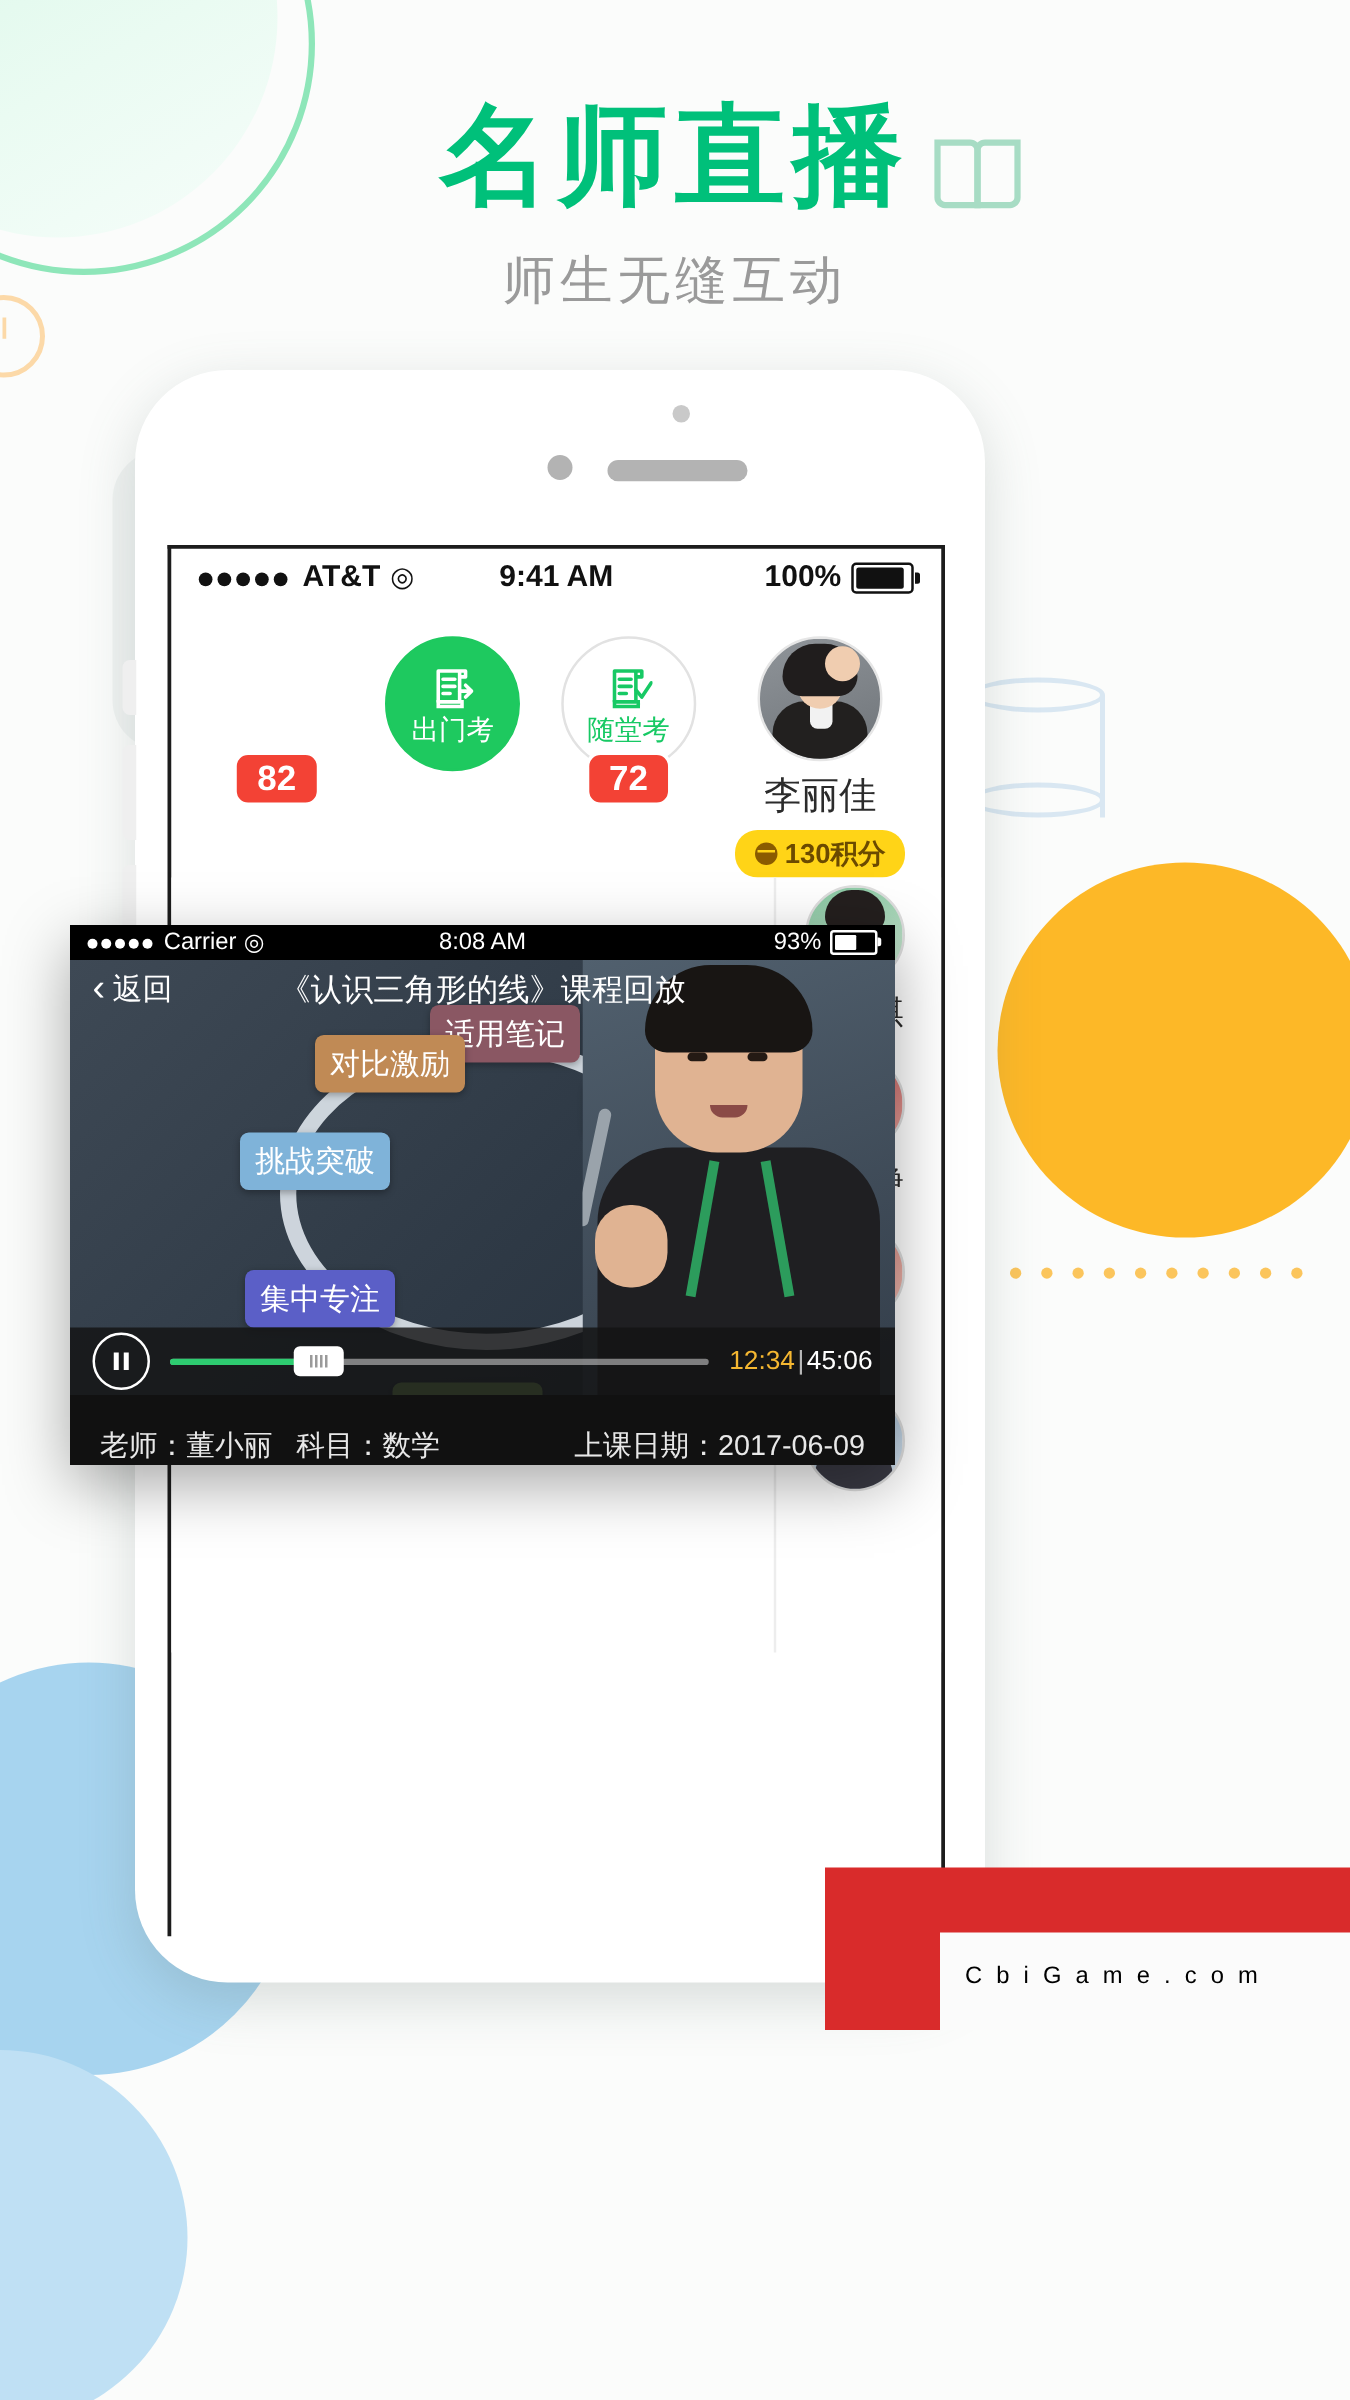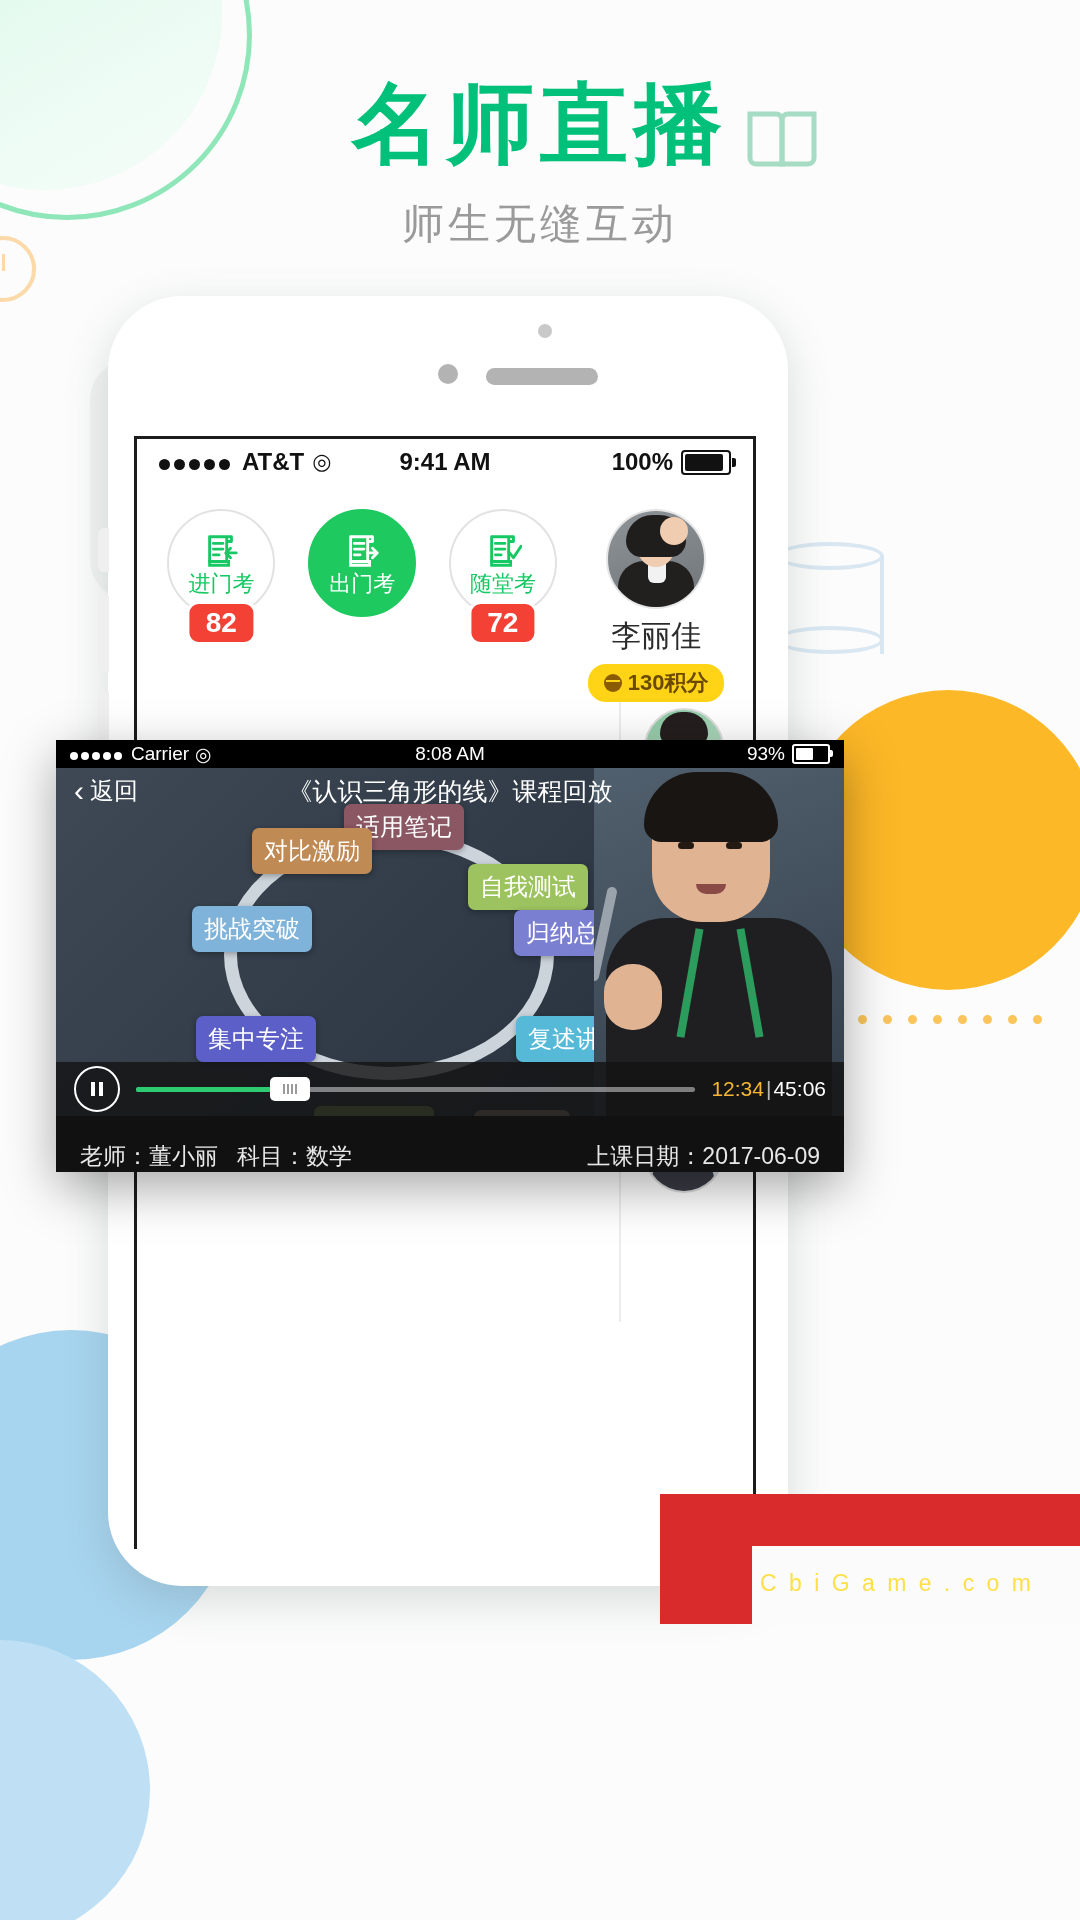--- a/index.html
+++ b/index.html
@@ -151,21 +151,21 @@
   .a-green{background:linear-gradient(160deg,#86c6a0,#cfe7d4);}
   .a-red{background:linear-gradient(160deg,#c8595a,#e8a7a0);}
   .a-pink{background:linear-gradient(160deg,#d9847c,#f0c0b6);}
   .a-blue{background:linear-gradient(160deg,#9fb8d0,#d6e4ef);}
   .ava2 .h{position:absolute;left:14px;top:2px;width:48px;height:34px;border-radius:24px 24px 14px 14px;background:#241f1e;}
   .ava2 .f{position:absolute;left:22px;top:16px;width:30px;height:30px;border-radius:50%;background:#f2d3bb;}
   .ava2 .b{position:absolute;left:6px;top:44px;width:62px;height:34px;border-radius:20px 20px 0 0;background:#3a3a44;}
 
   
   .video-overlay{
-    position:absolute;left:56px;top:740px;width:788px;height:432px;
+    position:absolute;left:56px;top:740px;width:660px;height:432px;
     background:#6d28d9;box-shadow:0 16px 48px rgba(0,0,0,.34);
   }
   .v-status{
     height:28px;display:flex;align-items:center;padding:0 14px;color:#fff;font-size:19px;
     background:#000;position:relative;z-index:3;
   }
   .v-status .left{display:flex;align-items:center;gap:6px;flex:1;}
   .v-status .dots i{display:inline-block;width:8px;height:8px;border-radius:50%;background:#fff;margin-right:3px;}
   .v-status .mid{flex:1;text-align:center;}
   .v-status .right{flex:1;display:flex;align-items:center;justify-content:flex-end;gap:7px;}
@@ -235,21 +235,21 @@
 
   .v-meta{
     position:absolute;left:0;right:0;bottom:0;height:56px;display:flex;align-items:flex-end;
     padding:0 24px;background:#111;color:#e8e8e8;font-size:23px;gap:19px;z-index:4;
   }
   .v-meta .spacer{flex:1;}
 
   
   .wm{position:absolute;left:660px;top:1494px;width:420px;height:130px;background:#d92b2b;}
   .wm .inner{position:absolute;left:92px;top:52px;width:328px;height:78px;background:#fbfbfb;}
-  .wm .txt{position:absolute;left:100px;top:76px;font-size:23px;color:#fde047;letter-spacing:3px;}
+  .wm .txt{position:absolute;left:112px;top:76px;font-size:19px;color:#000000;letter-spacing:3px;}
 </style>
 </head>
 <body>
 
 <div class="bg-layer">
   <div class="circle-tl-fill"></div>
   <div class="circle-tl"></div>
   <div class="ring-left"></div>
   <svg class="book-icon" viewBox="0 0 76 62">
     <path d="M6 6 h26 a6 6 0 0 1 6 6 v44 h-26 a6 6 0 0 1 -6 -6 z" fill="none" stroke="#a7dcc4" stroke-width="5"></path>
@@ -293,29 +293,20 @@
         <span>100%</span>
         <span class="batt">
             <i></i>
           </span>
       </div>
     </div>
 
     <div class="exam-row">
 
       <div class="exam outline">
-        <div class="disc">
-          <svg class="ic" viewBox="0 0 40 40">
-            <path d="M8 5 h18 v26 h-18 z M26 5 h5 v5 h-5 z" fill="none" stroke="currentColor" stroke-width="3" stroke-linejoin="round"></path>
-            <path d="M12 12 h10 M12 18 h10 M12 24 h6" stroke="currentColor" stroke-width="3" stroke-linecap="round"></path>
-            <path d="M8 31 h20 v4 h-20 z" fill="none" stroke="currentColor" stroke-width="3"></path>
-            <path d="M36 22 h-10 M30 17 l-5 5 l5 5" fill="none" stroke="currentColor" stroke-width="3" stroke-linecap="round" stroke-linejoin="round"></path>
-          </svg>
-          <div class="lbl">进门考</div>
-        </div>
         <div class="badge">82</div>
       </div>
 
       <div class="exam filled">
         <div class="disc">
           <svg class="ic" viewBox="0 0 40 40">
             <path d="M8 5 h18 v26 h-18 z M26 5 h5 v5 h-5 z" fill="none" stroke="currentColor" stroke-width="3" stroke-linejoin="round"></path>
             <path d="M12 12 h10 M12 18 h10 M12 24 h6" stroke="currentColor" stroke-width="3" stroke-linecap="round"></path>
             <path d="M8 31 h20 v4 h-20 z" fill="none" stroke="currentColor" stroke-width="3"></path>
             <path d="M26 22 h10 M31 17 l5 5 l-5 5" fill="none" stroke="currentColor" stroke-width="3" stroke-linecap="round" stroke-linejoin="round"></path>

